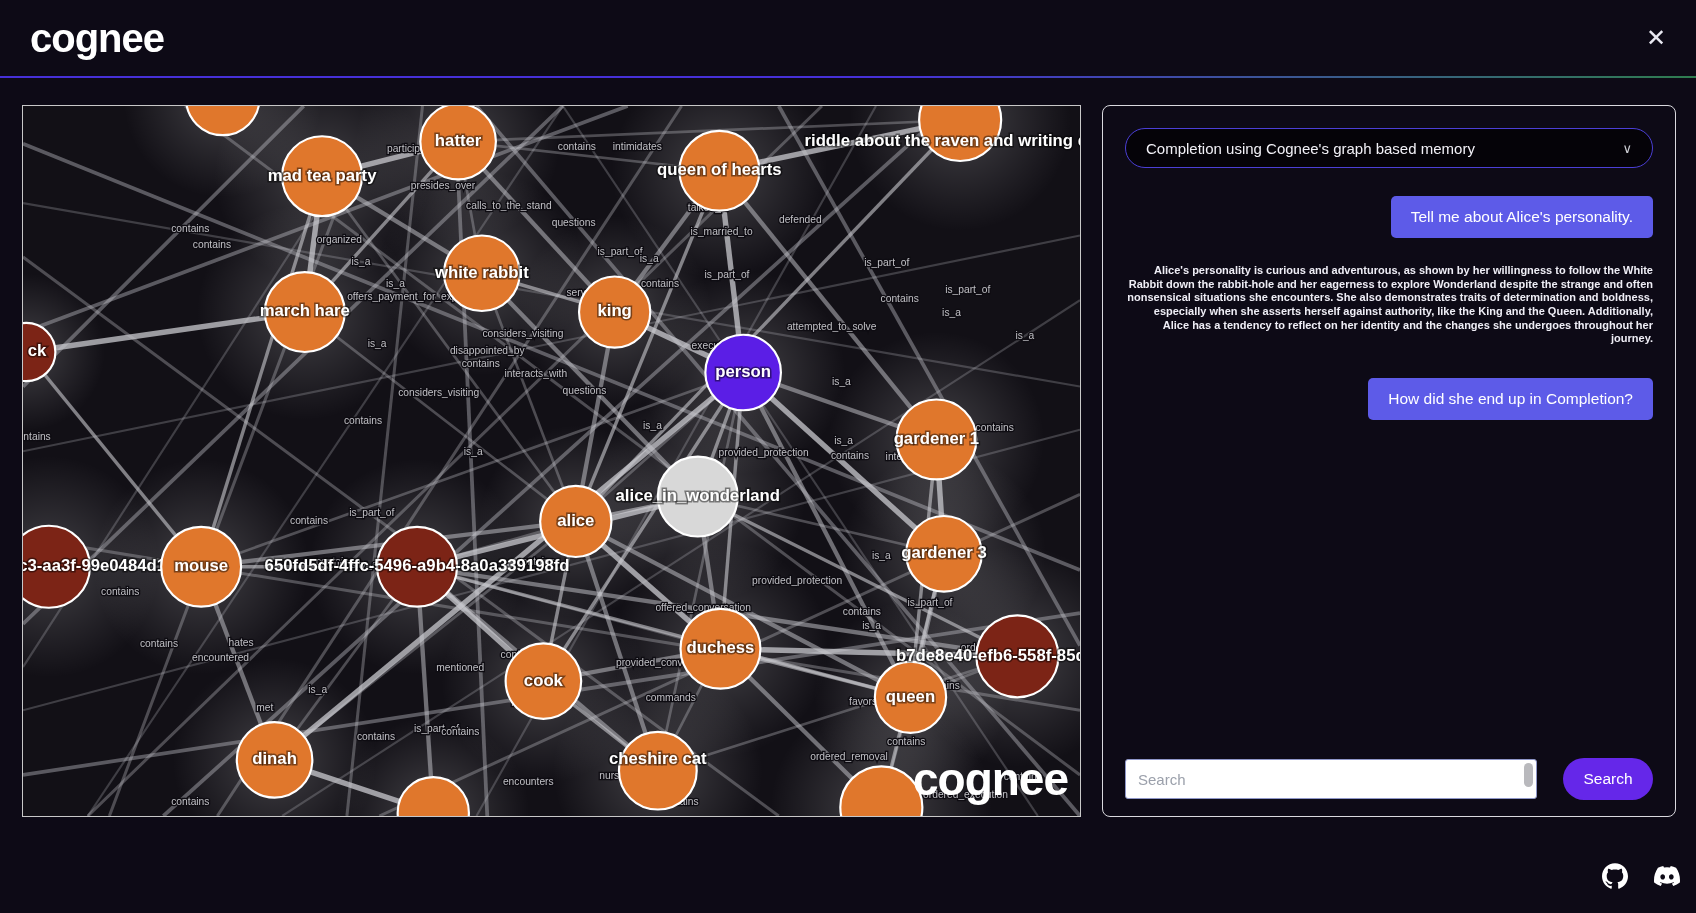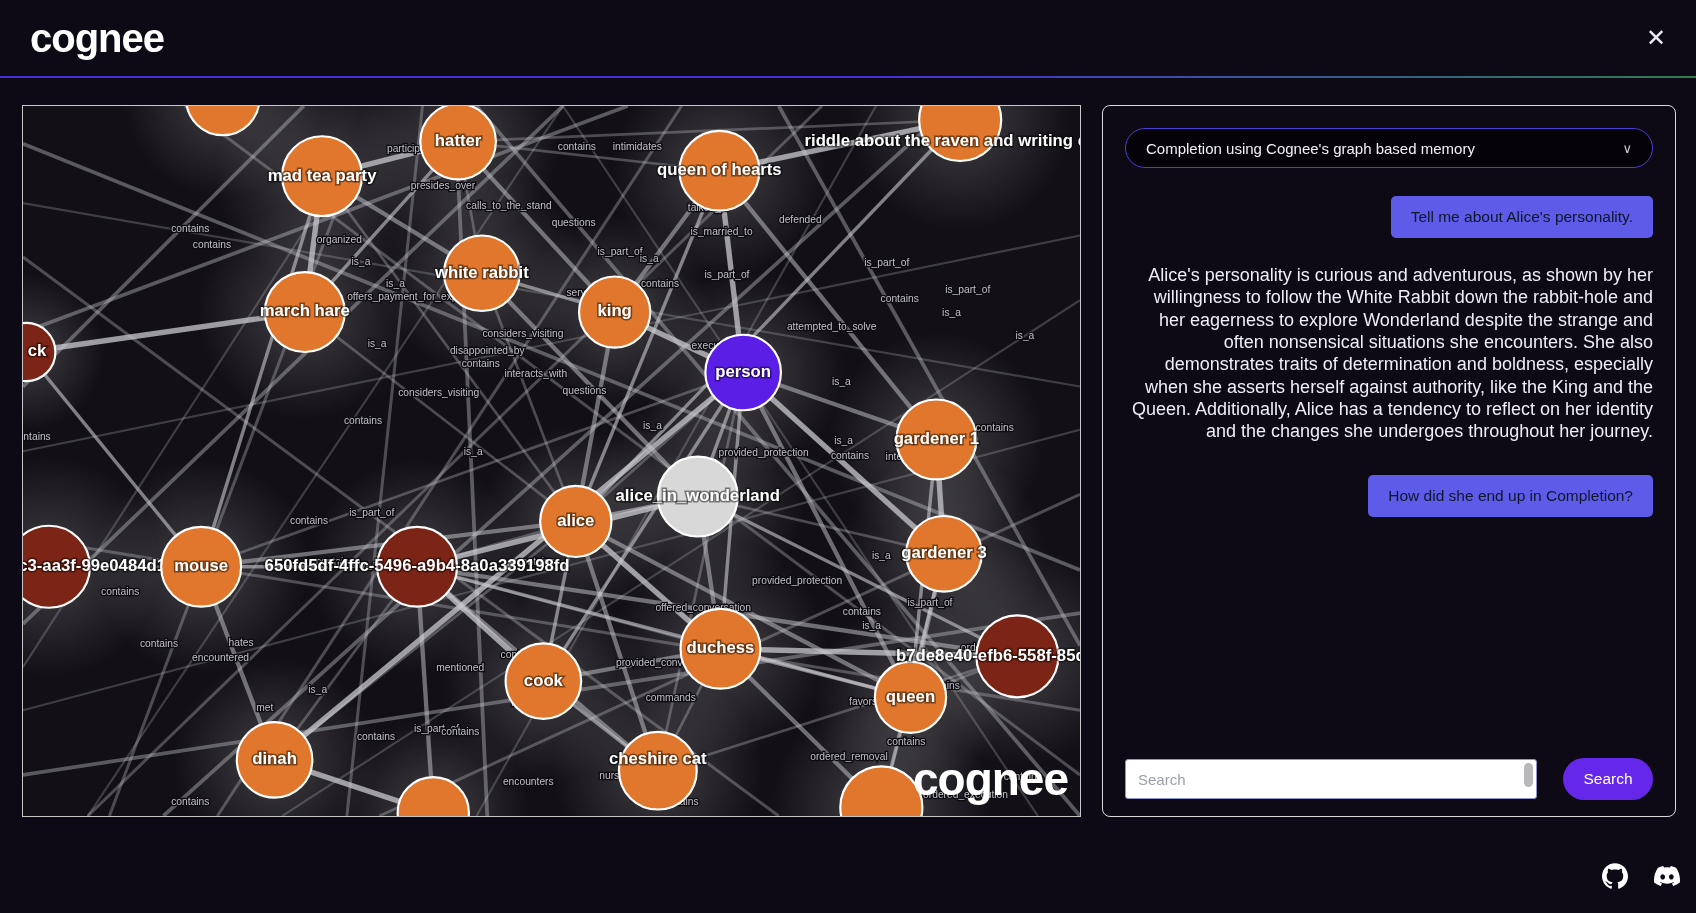--- a/index.html
+++ b/index.html
@@ -20,26 +20,26 @@
   .watermark { position:absolute; right:12px; bottom:10px; font-size:46px;
     font-weight:bold; letter-spacing:-1px; color:#fff; pointer-events:none; }
   
   .chat-panel { width:574px; height:712px; flex:none; border:1px solid #d9d9de;
     border-radius:8px; background:#0D0A16; display:flex; flex-direction:column;
     padding:22px 22px 16px 22px; }
   .dropdown { height:40px; border:1px solid #4b3fd6; border-radius:21px;
     background:#050308; display:flex; align-items:center; padding:0 20px;
     font-size:15px; color:#f2f1f7; cursor:pointer; }
   .dropdown .chev { margin-left:auto; font-size:13px; color:#cfd0d6; }
-  .bubble { align-self:flex-end; background:#5d5be8; color:#0f172a; font-size:15.5px;
+  .bubble { align-self:flex-end; background:#5d5be8; color:#ffffff; font-size:15.5px;
     padding:12px 20px; border-radius:5px; cursor:pointer; }
   .bubble.m1 { margin-top:28px; }
   .bubble.m2 { margin-top:32px; }
-  .answer { margin-top:26px; text-align:right; font-size:18px; line-height:1.24;
-    color:#efeef6; }
+  .answer { margin-top:26px; text-align:right; font-size:11px; line-height:1.24;
+    color:#efeef6;font-weight:bold; }
   .search-row { margin-top:auto; display:flex; align-items:center; gap:26px; }
   .search-box { position:relative; flex:1; height:40px; }
   .search-box input { width:100%; height:100%; border:1px solid #8e96c8;
     border-radius:3px; background:#fff; color:#222; font-size:15px;
     padding:0 22px 0 12px; outline:none; font-family:inherit; }
   .search-box input::placeholder { color:#9ba0ab; }
   .fake-scroll { position:absolute; right:4px; top:4px; width:9px; height:24px;
     border-radius:5px; background:#b9b9bd; }
   .search-btn { width:90px; height:42px; border:none; border-radius:21px;
     background:#6527e9; color:#fff; font-size:15.5px; cursor:pointer;

